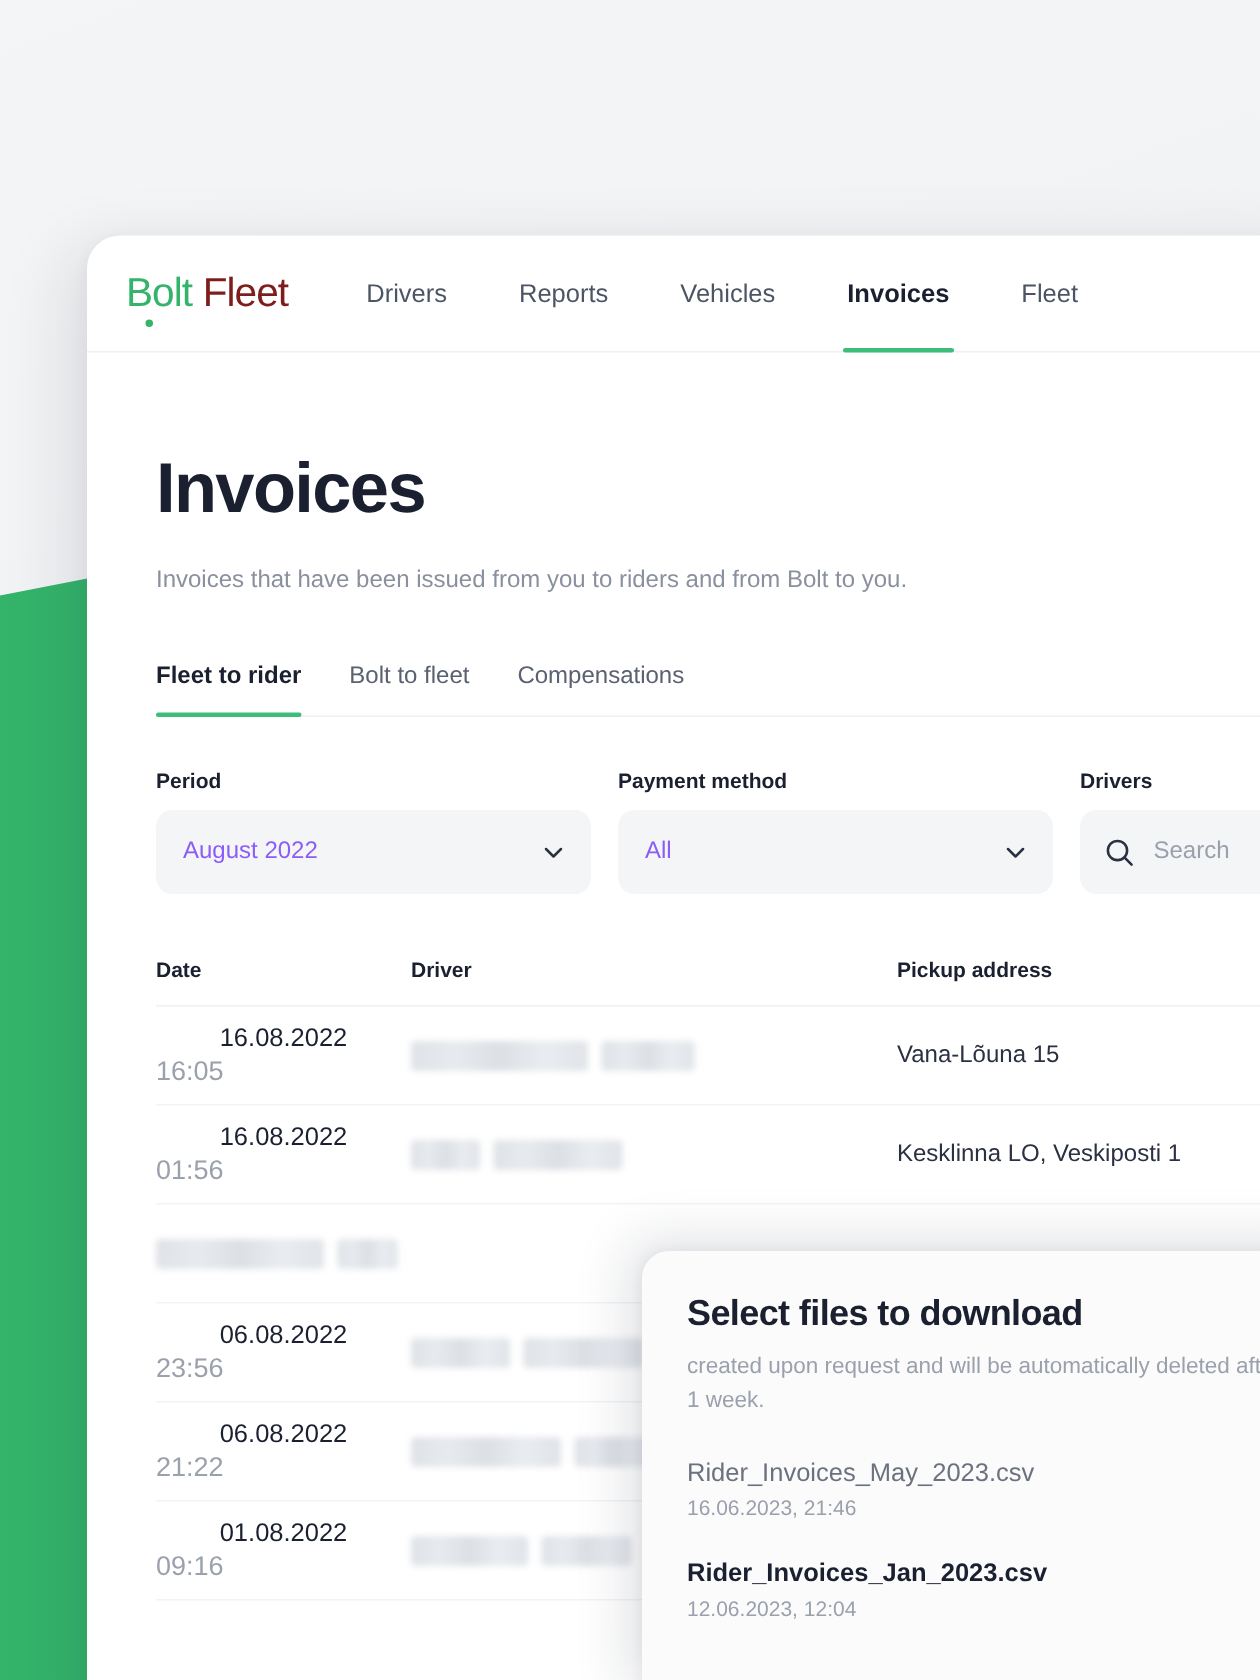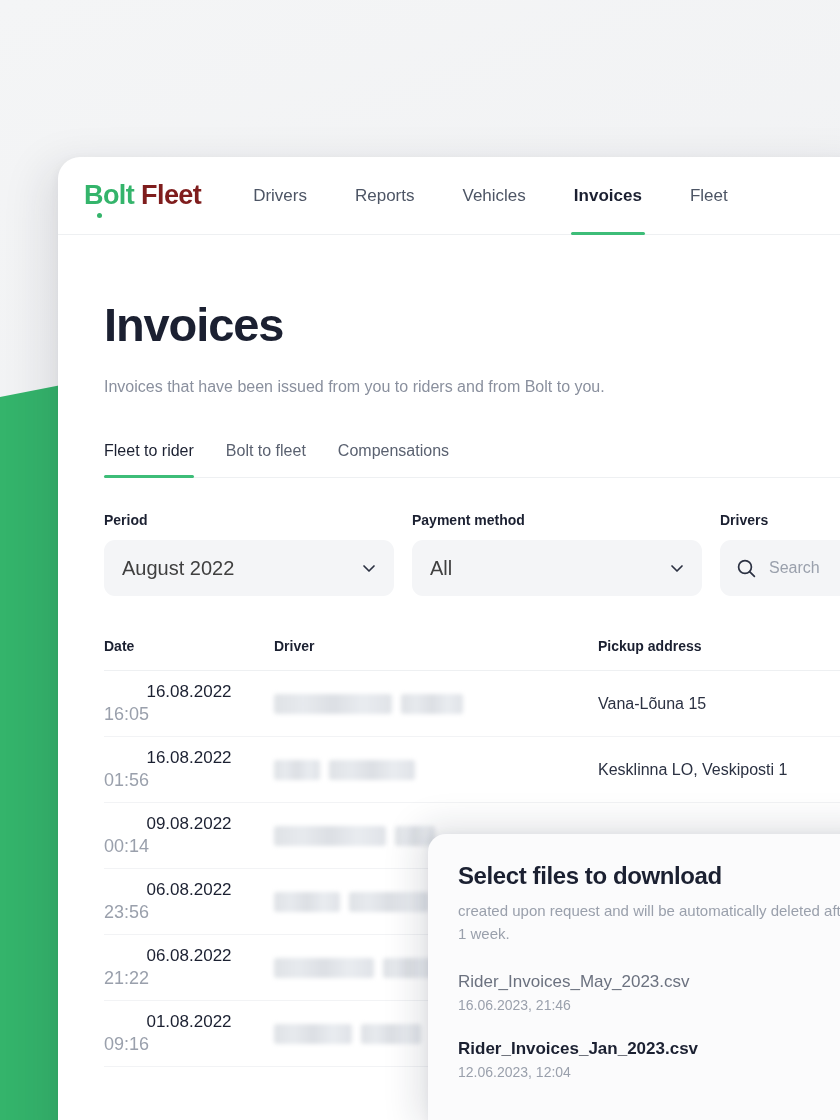--- a/index.html
+++ b/index.html
@@ -58,21 +58,21 @@
     align-items: center;
     padding: 0 0 0 26px;
     border-bottom: 1px solid #eef0f2;
     position: relative;
   }
 
   .logo {
     display: flex;
     align-items: flex-end;
     font-size: 27px;
-    font-weight: 700;
+    font-weight: 400;
     letter-spacing: -0.6px;
     margin-right: 52px;
     white-space: nowrap;
   }
   .logo-bolt {
     color: #34b46b;
     position: relative;
     margin-right: 7px;
   }
   .logo-bolt .dot {
@@ -147,21 +147,21 @@
     font-size: 16px;
     color: #5a6170;
     padding-bottom: 17px;
     margin-right: 32px;
     position: relative;
     cursor: pointer;
     white-space: nowrap;
   }
   .subtab.active {
     color: #1b2031;
-    font-weight: 400;
+    font-weight: 700;
   }
   .subtab.active::after {
     content: "";
     position: absolute;
     left: 0; right: 0; bottom: -1px;
     height: 3px;
     border-radius: 2px;
     background: #3dbd78;
   }
 
@@ -181,22 +181,22 @@
   .select {
     height: 56px;
     background: #f4f5f7;
     border-radius: 11px;
     display: flex;
     align-items: center;
     padding: 0 18px;
     cursor: pointer;
   }
   .select-value {
-    font-size: 20px;
-    color: #404040;
+    font-size: 16px;
+    color: #8b5cf6;
     flex: 1;
     white-space: nowrap;
     overflow: hidden;
   }
   .chev {
     width: 14px; height: 14px;
     flex: 0 0 auto;
     margin-left: 12px;
   }
   .chev svg { display: block; }
@@ -413,24 +413,20 @@
           <div class="d">16.08.2022</div>
           <div class="t">01:56</div>
         </div>
         <div class="col-driver">
           <span class="redact" style="width:46px"></span><span class="redact" style="width:86px"></span>
         </div>
         <div class="col-pickup cell-pickup">Kesklinna LO, Veskiposti 1</div>
       </div>
 
       <div class="t-row">
-        <div class="col-date cell-date">
-          <div class="d">09.08.2022</div>
-          <div class="t">00:14</div>
-        </div>
         <div class="col-driver">
           <span class="redact" style="width:112px"></span><span class="redact" style="width:40px"></span>
         </div>
         <div class="col-pickup cell-pickup"></div>
       </div>
 
       <div class="t-row">
         <div class="col-date cell-date">
           <div class="d">06.08.2022</div>
           <div class="t">23:56</div>

